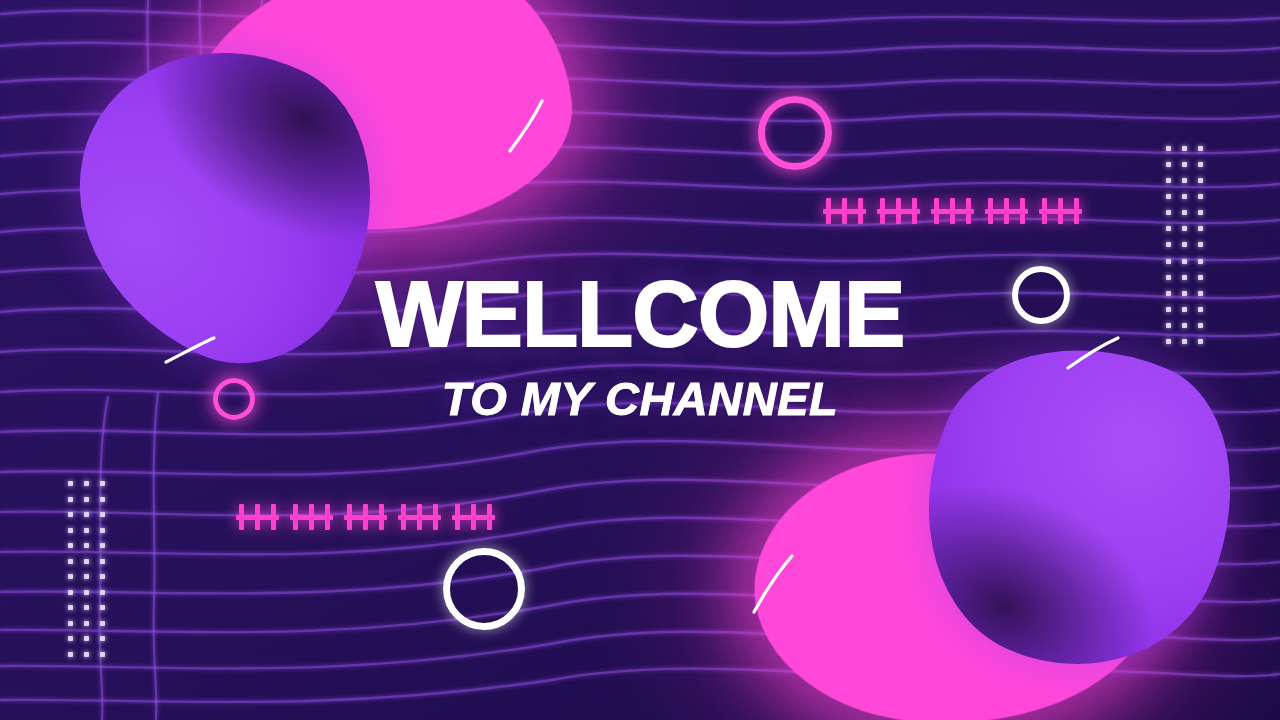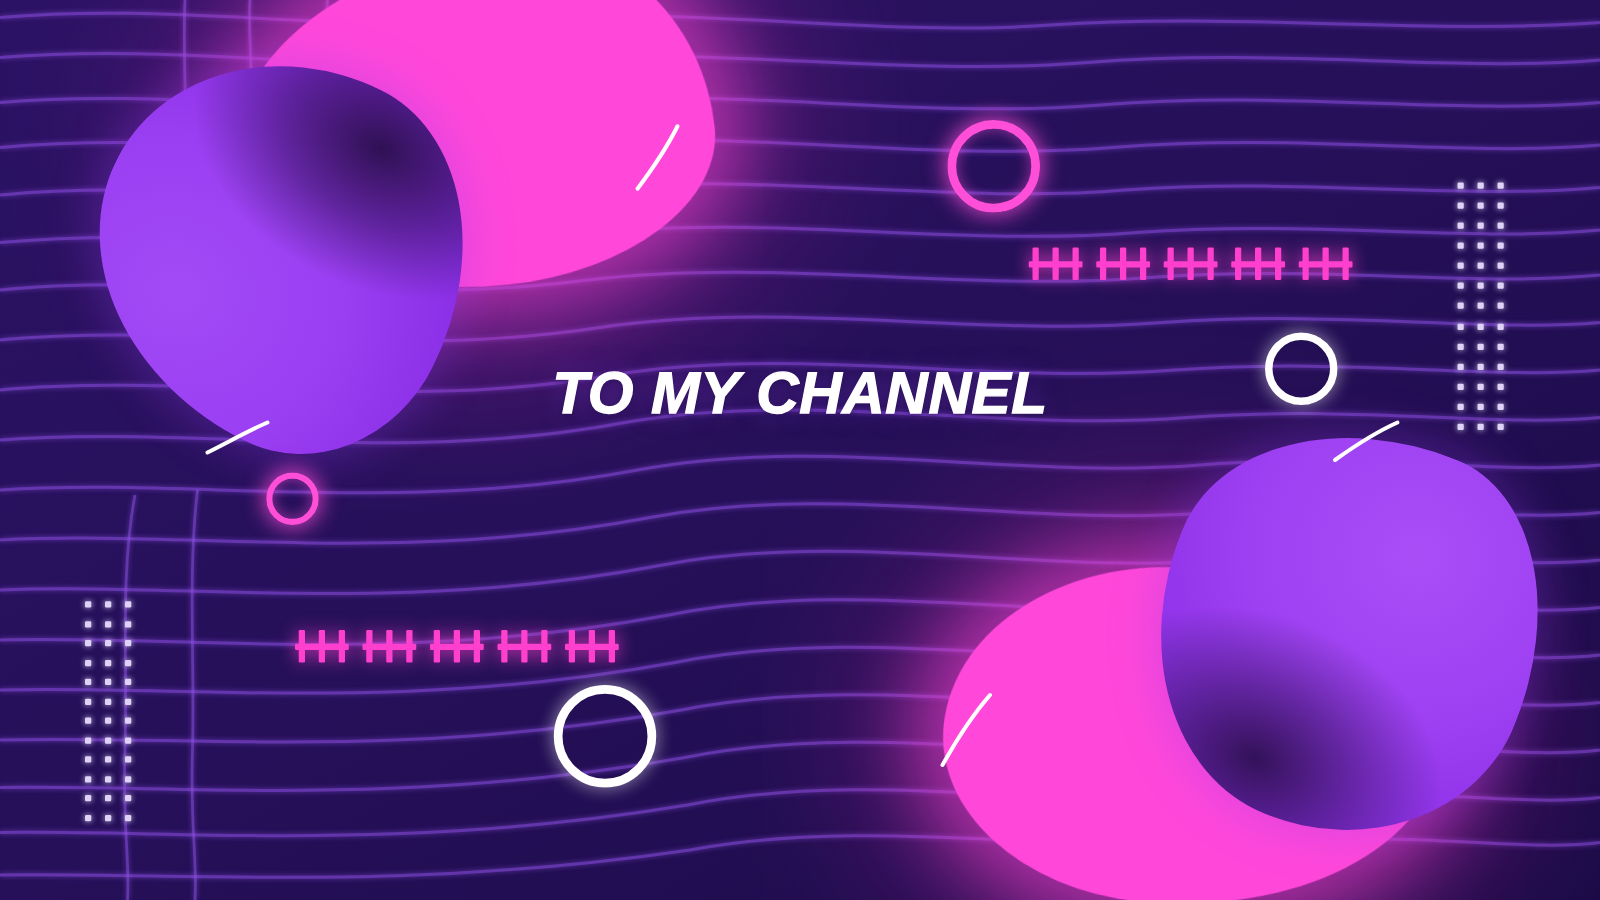--- a/index.html
+++ b/index.html
@@ -422,16 +422,17 @@
 
   <svg class="arc" style="left:746px; top:550px; width:60px; height:70px;" viewBox="0 0 60 70">
     <path d="M46,6 C32,22 18,44 8,62" stroke="#ffffff" stroke-width="3.2" fill="none" stroke-linecap="round"></path>
   </svg>
 
   <svg class="arc" style="left:1062px; top:330px; width:64px; height:44px;" viewBox="0 0 64 44">
     <path d="M6,38 C20,28 38,16 56,8" stroke="#ffffff" stroke-width="3.2" fill="none" stroke-linecap="round"></path>
   </svg>
 
   <div class="text-block">
+    <h1 class="title">WELLCOME</h1>
     <h2 class="subtitle">TO MY CHANNEL</h2>
   </div>
 
 </div>
 
 </body></html>

